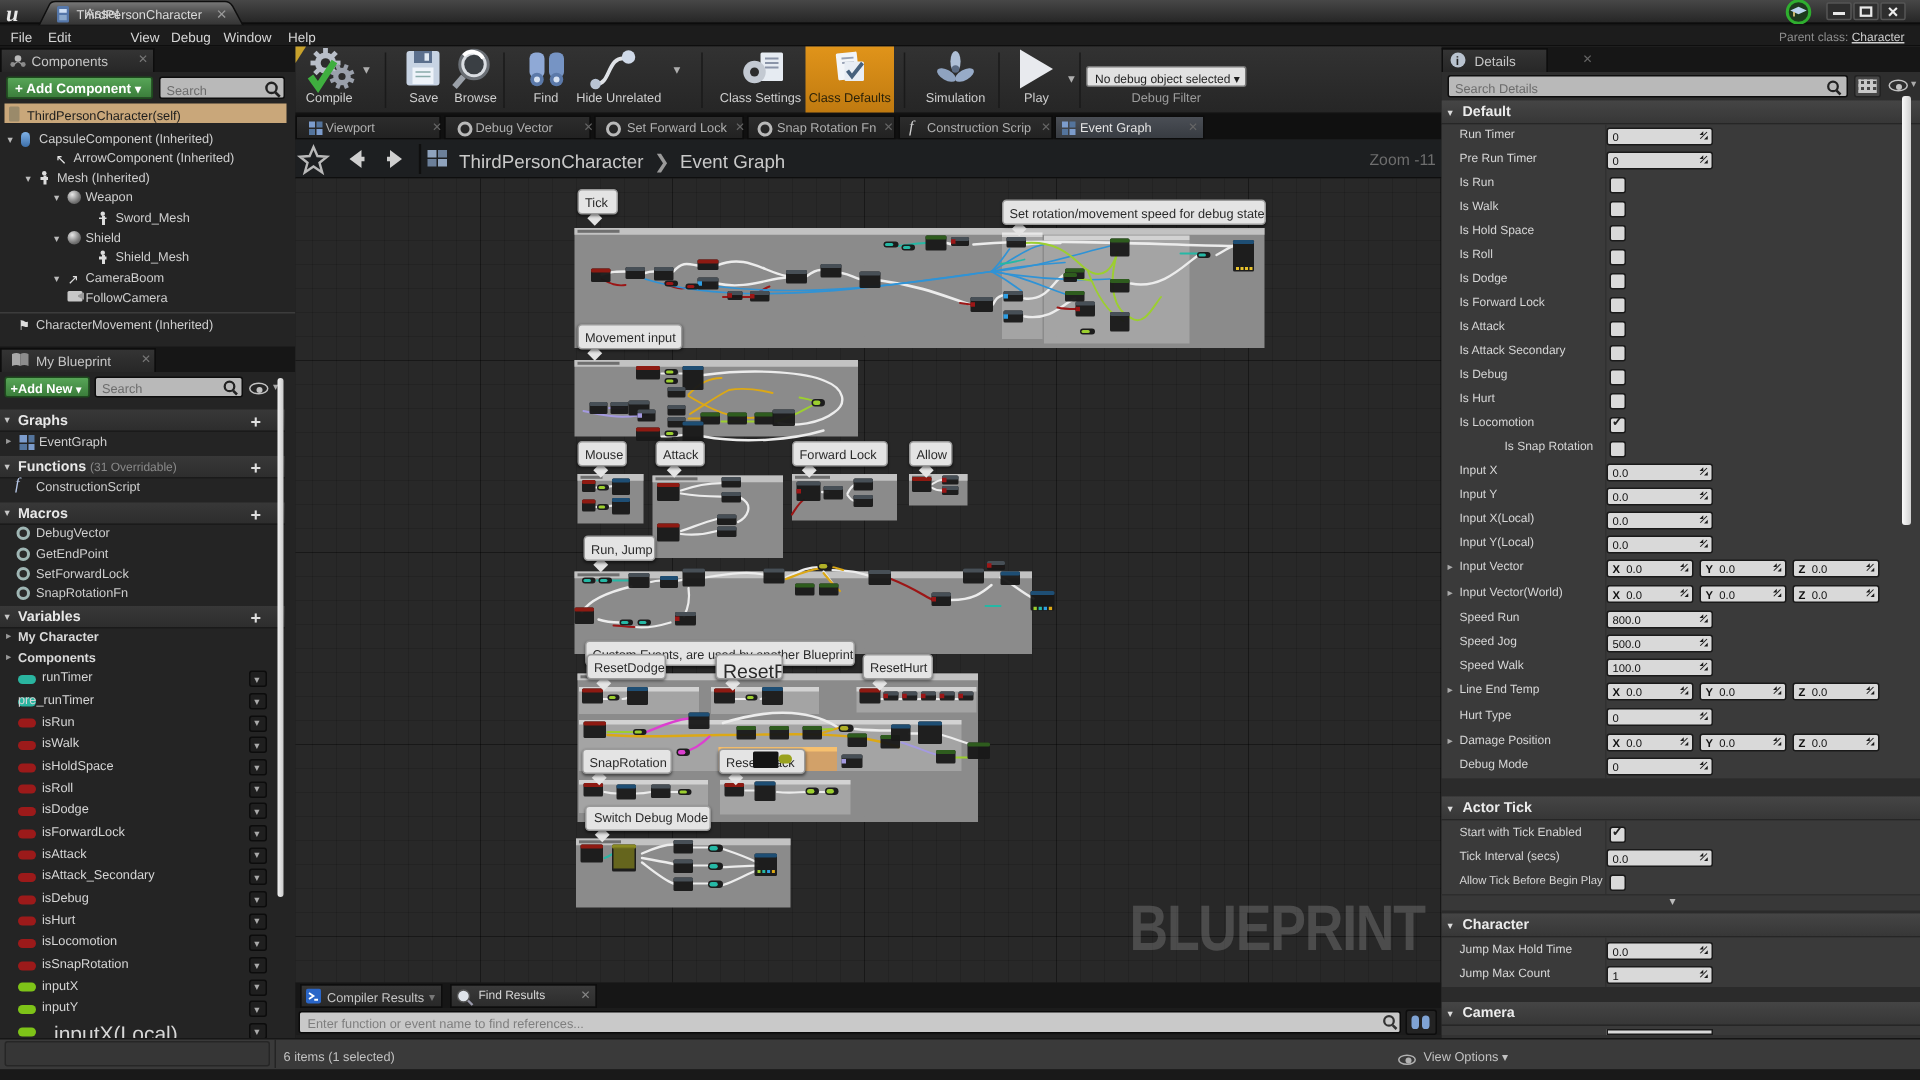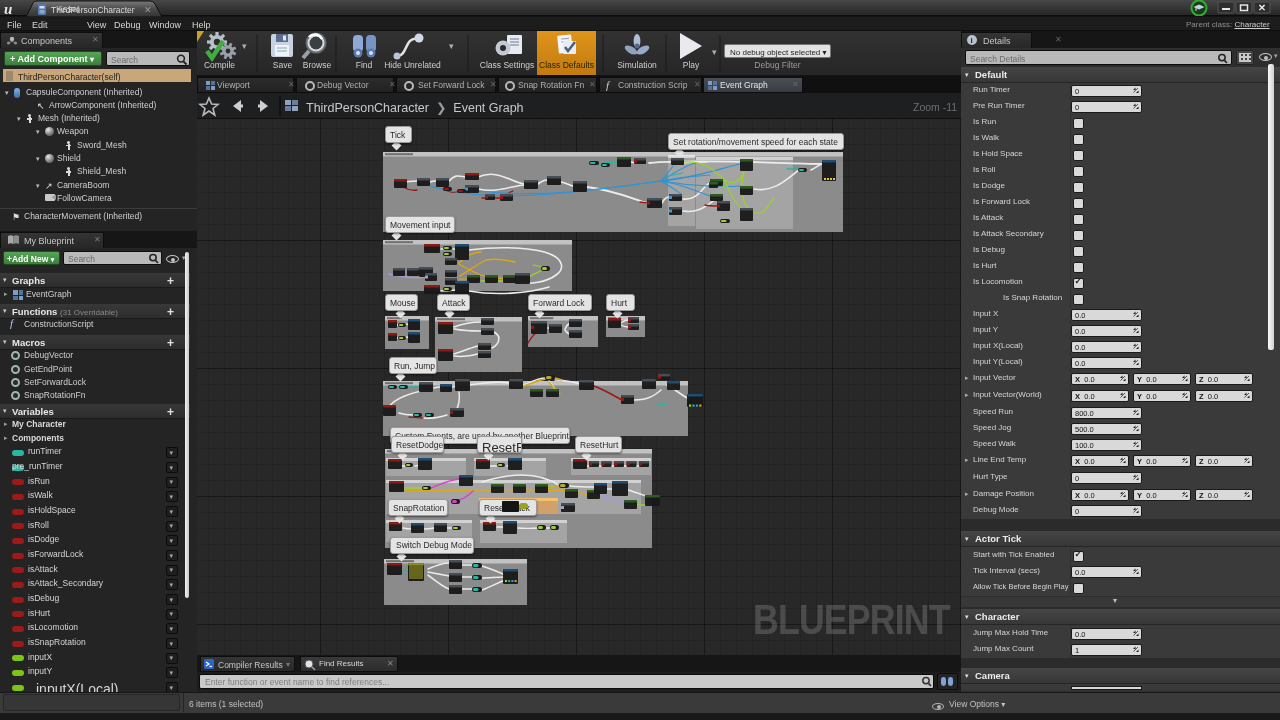--- a/index.html
+++ b/index.html
@@ -877,41 +877,41 @@
 <rect x="308.0" y="461" width="2" height="2" fill="#9ccf2f"></rect>
 <rect x="311.2" y="461" width="2" height="2" fill="#25b8a5"></rect>
 <rect x="314.4" y="461" width="2" height="2" fill="#2f9fe4"></rect>
 <rect x="317.6" y="461" width="2" height="2" fill="#dca815"></rect>
 </svg>
     <div class="abs" style="left:188px;top:7px;width:27px;height:17px;background:#e4e4e4;border:1px solid #9a9a9a;border-radius:3px;box-shadow:0 1px 2px rgba(0,0,0,0.5);overflow:hidden;z-index:3;">
 <div class="txt" style="left:4px;top:2.5px;font-size:8.5px;color:#2a2a2a;">Tick</div>
         </div>
 <div class="abs" style="left:196px;top:23px;width:7px;height:7px;background:#e4e4e4;transform:rotate(45deg);z-index:2;"></div>
 <div class="abs" style="left:471px;top:14px;width:176px;height:17px;background:#e4e4e4;border:1px solid #9a9a9a;border-radius:3px;box-shadow:0 1px 2px rgba(0,0,0,0.5);overflow:hidden;z-index:3;">
-<div class="txt" style="left:4px;top:2.5px;font-size:8.5px;color:#2a2a2a;">Set rotation/movement speed for each state</div>
+<div class="txt" style="left:4px;top:2.5px;font-size:8.5px;color:#2a2a2a;">Set rotation/movement speed for debug state</div>
         </div>
 <div class="abs" style="left:479px;top:30px;width:7px;height:7px;background:#e4e4e4;transform:rotate(45deg);z-index:2;"></div>
 <div class="abs" style="left:188px;top:97px;width:70px;height:17px;background:#e4e4e4;border:1px solid #9a9a9a;border-radius:3px;box-shadow:0 1px 2px rgba(0,0,0,0.5);overflow:hidden;z-index:3;">
 <div class="txt" style="left:4px;top:2.5px;font-size:8.5px;color:#2a2a2a;">Movement input</div>
         </div>
 <div class="abs" style="left:196px;top:113px;width:7px;height:7px;background:#e4e4e4;transform:rotate(45deg);z-index:2;"></div>
 <div class="abs" style="left:188px;top:175px;width:33px;height:17px;background:#e4e4e4;border:1px solid #9a9a9a;border-radius:3px;box-shadow:0 1px 2px rgba(0,0,0,0.5);overflow:hidden;z-index:3;">
 <div class="txt" style="left:4px;top:2.5px;font-size:8.5px;color:#2a2a2a;">Mouse input</div>
         </div>
 <div class="abs" style="left:200px;top:191px;width:7px;height:7px;background:#e4e4e4;transform:rotate(45deg);z-index:2;"></div>
 <div class="abs" style="left:240px;top:175px;width:33px;height:17px;background:#e4e4e4;border:1px solid #9a9a9a;border-radius:3px;box-shadow:0 1px 2px rgba(0,0,0,0.5);overflow:hidden;z-index:3;">
 <div class="txt" style="left:4px;top:2.5px;font-size:8.5px;color:#2a2a2a;">Attack</div>
         </div>
 <div class="abs" style="left:249px;top:191px;width:7px;height:7px;background:#e4e4e4;transform:rotate(45deg);z-index:2;"></div>
 <div class="abs" style="left:331px;top:175px;width:64px;height:17px;background:#e4e4e4;border:1px solid #9a9a9a;border-radius:3px;box-shadow:0 1px 2px rgba(0,0,0,0.5);overflow:hidden;z-index:3;">
 <div class="txt" style="left:4px;top:2.5px;font-size:8.5px;color:#2a2a2a;">Forward Lock</div>
         </div>
 <div class="abs" style="left:339px;top:191px;width:7px;height:7px;background:#e4e4e4;transform:rotate(45deg);z-index:2;"></div>
 <div class="abs" style="left:409px;top:175px;width:29px;height:17px;background:#e4e4e4;border:1px solid #9a9a9a;border-radius:3px;box-shadow:0 1px 2px rgba(0,0,0,0.5);overflow:hidden;z-index:3;">
-<div class="txt" style="left:4px;top:2.5px;font-size:8.5px;color:#2a2a2a;">Hurt</div>
+<div class="txt" style="left:4px;top:2.5px;font-size:8.5px;color:#2a2a2a;">Allow</div>
         </div>
 <div class="abs" style="left:417px;top:191px;width:7px;height:7px;background:#e4e4e4;transform:rotate(45deg);z-index:2;"></div>
 <div class="abs" style="left:192px;top:238px;width:48px;height:17px;background:#e4e4e4;border:1px solid #9a9a9a;border-radius:3px;box-shadow:0 1px 2px rgba(0,0,0,0.5);overflow:hidden;z-index:3;">
 <div class="txt" style="left:4px;top:2.5px;font-size:8.5px;color:#2a2a2a;">Run, Jump</div>
         </div>
 <div class="abs" style="left:200px;top:254px;width:7px;height:7px;background:#e4e4e4;transform:rotate(45deg);z-index:2;"></div>
 <div class="abs" style="left:193px;top:308px;width:180px;height:17px;background:#e4e4e4;border:1px solid #9a9a9a;border-radius:3px;box-shadow:0 1px 2px rgba(0,0,0,0.5);overflow:hidden;z-index:3;">
 <div class="txt" style="left:4px;top:2.5px;font-size:8.5px;color:#2a2a2a;">Custom Events, are used by another Blueprints</div>
         </div>
 <div class="abs" style="left:201px;top:324px;width:7px;height:7px;background:#e4e4e4;transform:rotate(45deg);z-index:2;"></div>

